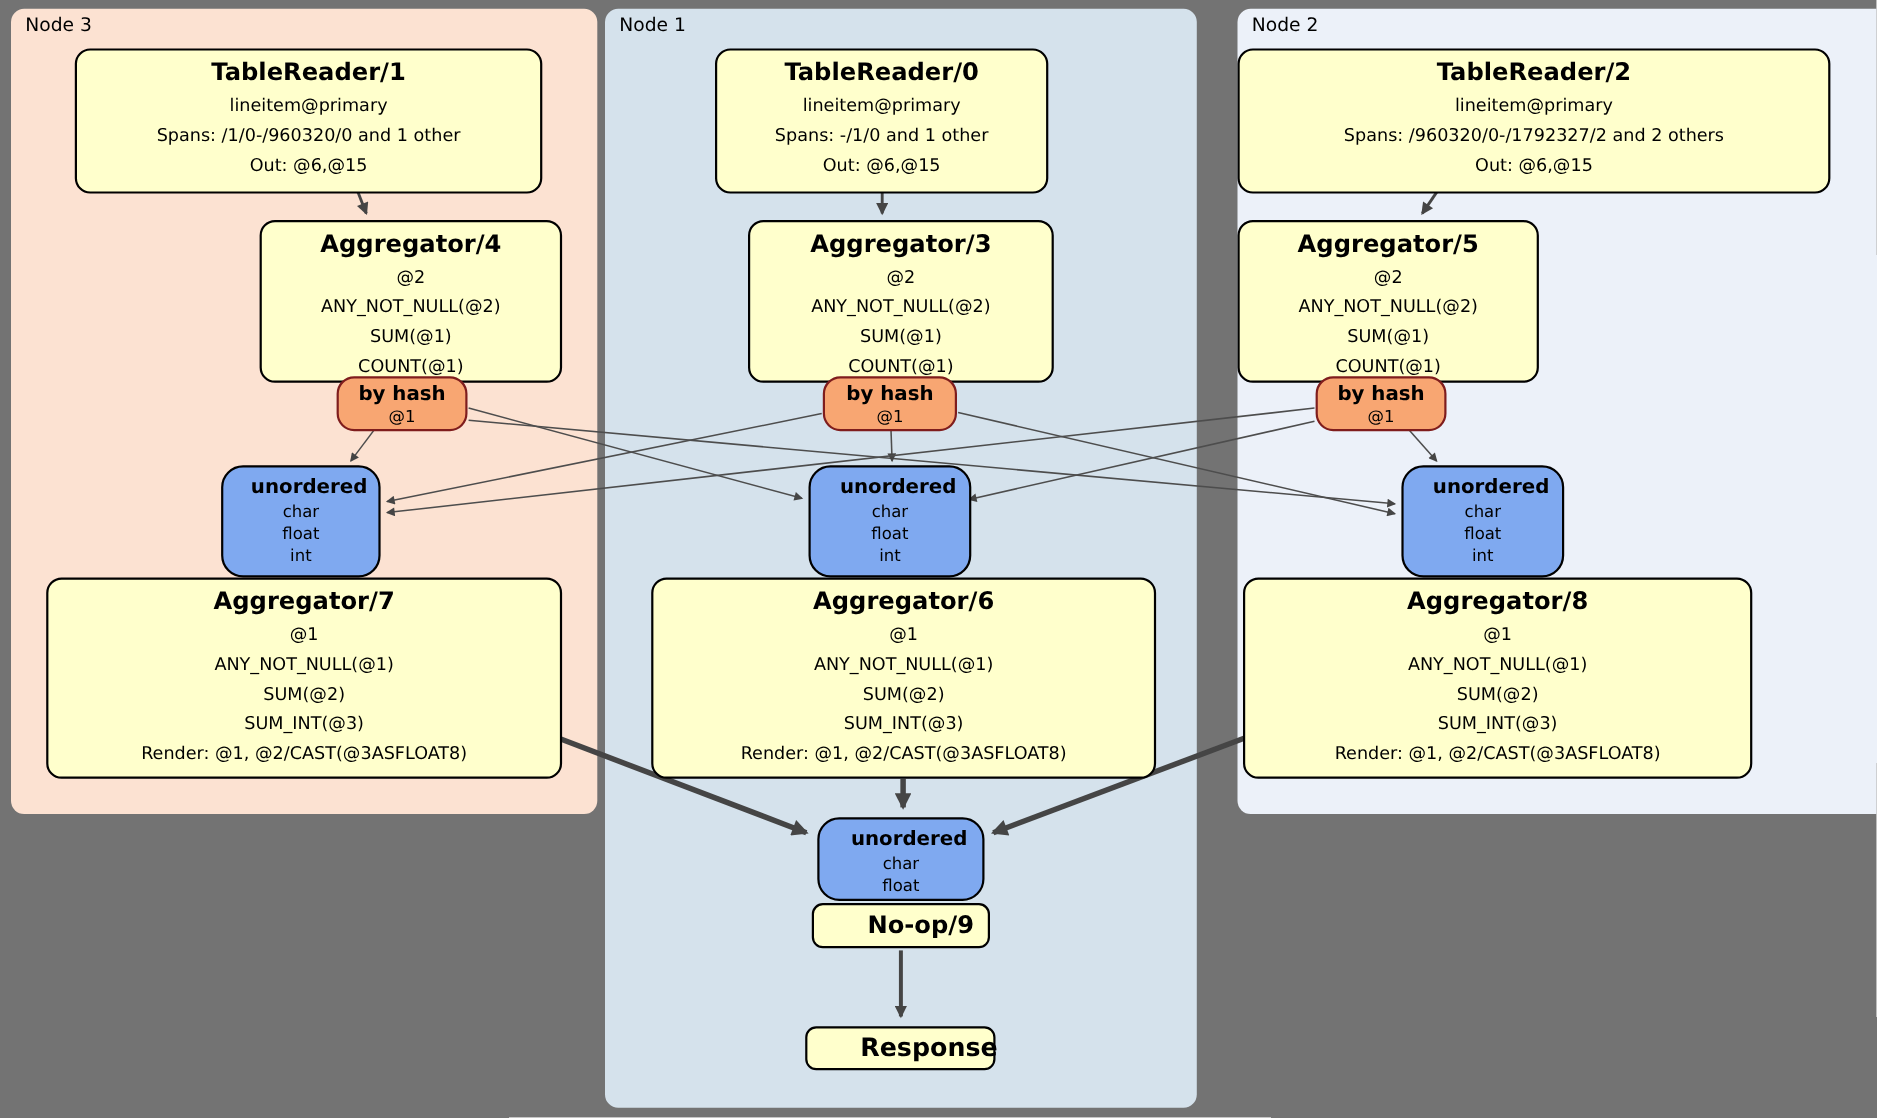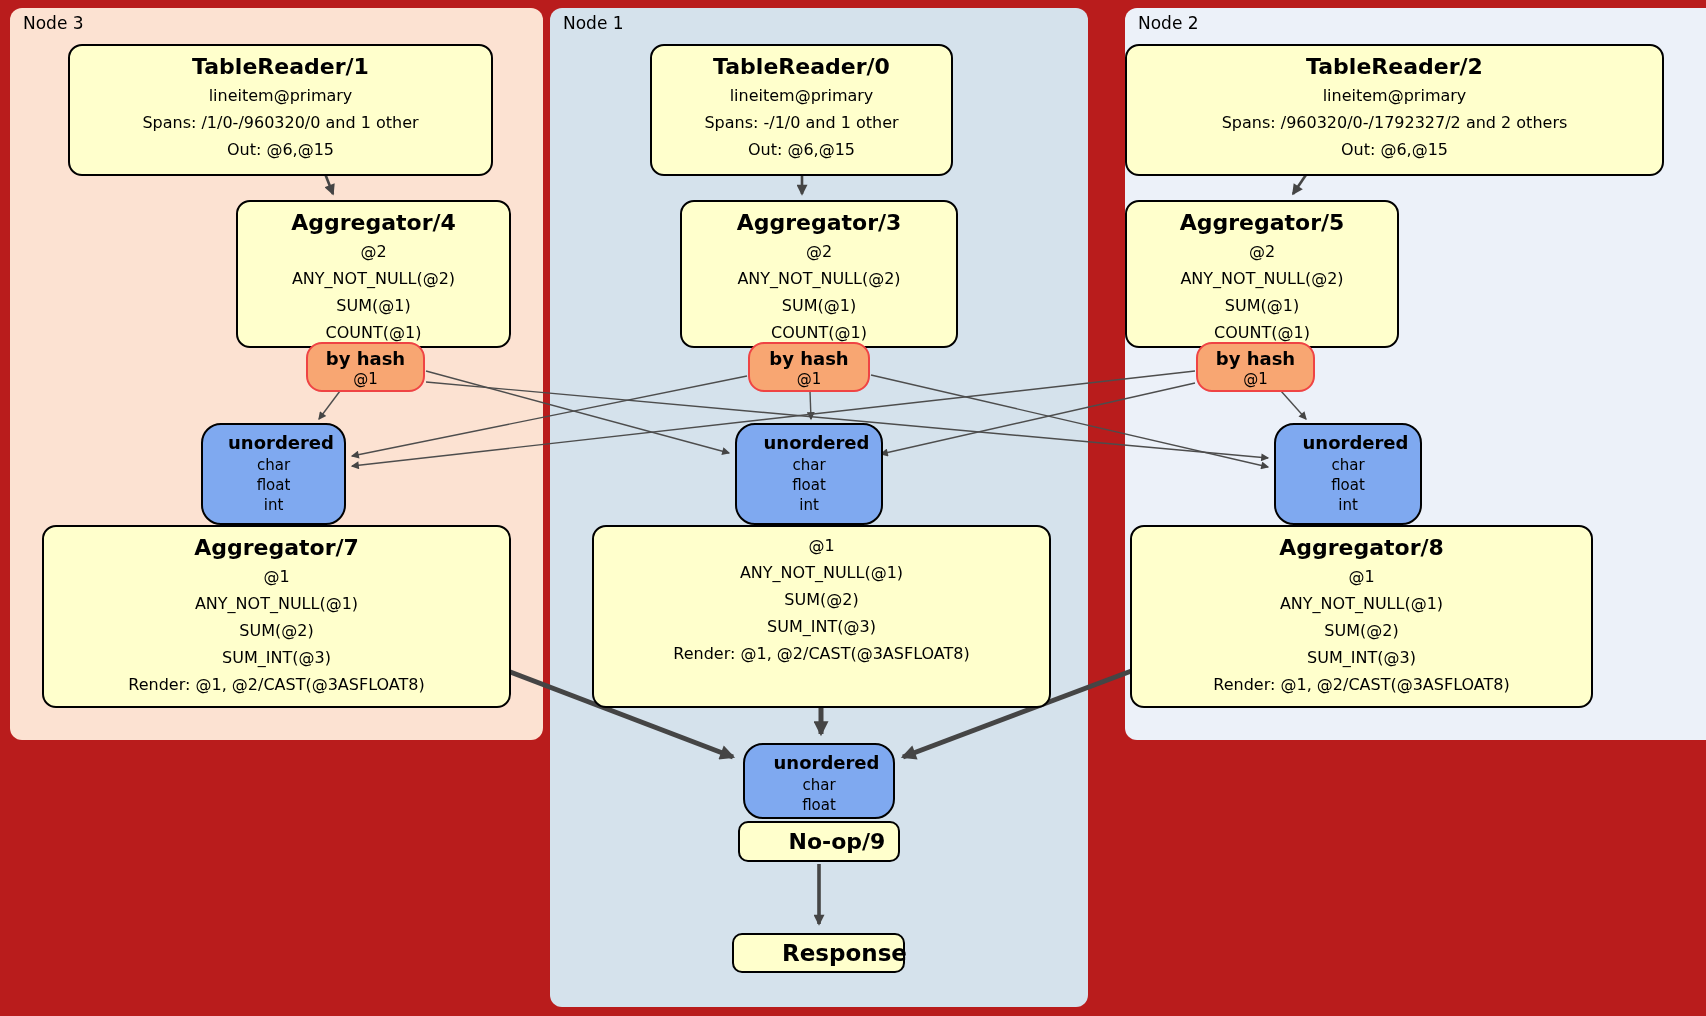--- a/index.html
+++ b/index.html
@@ -1,38 +1,38 @@
 <!DOCTYPE html>
 <html style="--node3-bg: #fce2d2; --node1-bg: #d5e2ec; --node2-bg: #ecf1f9; --proc-bg: #ffffcc; --router-bg: #f8a672; --sync-bg: #7fa9f0; --edge-thin: #4d4d4d; --edge-thick: #454545;"><head>
 <meta charset="utf-8">
 <style>
   html,body{margin:0;padding:0;background:#ffffff;}
   .canvas{
     position:relative;width:1706px;height:1016px;overflow:hidden;
-    font-family:"DejaVu Sans","Liberation Sans",sans-serif;color:#000;background:#b91c1c;
+    font-family:"DejaVu Sans","Liberation Sans",sans-serif;color:#000;background:#737373;
   }
   .region{position:absolute;border-radius:12px;}
   .region-node3{background:var(--node3-bg,#fce2d2);}
   .region-node1{background:var(--node1-bg,#d5e2ec);}
   .region-node2{background:var(--node2-bg,#ecf1f9);}
   .region-label{position:absolute;left:13px;top:5px;font-size:17px;color:#000;}
   svg.edges{position:absolute;left:0;top:0;pointer-events:none;}
   .e-thin{stroke:var(--edge-thin,#4d4d4d);stroke-width:1.4;fill:none;}
   .e-mid{stroke:var(--edge-thick,#4a4a4a);stroke-width:2.6;fill:none;}
   .e-mid2{stroke:var(--edge-thick,#4a4a4a);stroke-width:3.6;fill:none;}
   .e-thick{stroke:var(--edge-thick,#4a4a4a);stroke-width:5;fill:none;}
   .ah{fill:var(--edge-thick,#4a4a4a);}
   .pbox{
     position:absolute;background:var(--proc-bg,#ffffcc);border:2px solid #000;
     border-radius:14px;text-align:center;padding-top:5px;box-sizing:border-box;
   }
   .ptitle{font-size:22px;font-weight:bold;line-height:31px;}
   .pline{font-size:16px;line-height:27px;white-space:nowrap;}
   .router{
-    position:absolute;background:var(--router-bg,#f8a672);border:2px solid #ef4444;
+    position:absolute;background:var(--router-bg,#f8a672);border:2px solid #7f1d1d;
     border-radius:16px;text-align:center;padding-top:3px;box-sizing:border-box;
   }
   .rtitle{font-size:18px;font-weight:bold;line-height:23px;}
   .rline{font-size:15px;line-height:18px;}
   .sync{
     position:absolute;background:var(--sync-bg,#7fa9f0);border:2px solid #000;
     border-radius:20px;text-align:center;padding-top:6px;box-sizing:border-box;
   }
   .stitle{font-size:18px;font-weight:bold;line-height:24px;margin-left:15px;}
   .sline{font-size:15px;line-height:20px;}
@@ -141,20 +141,21 @@
     <div class="rtitle">by hash</div>
     <div class="rline">@1</div>
   </div>
   <div class="sync" style="left:735px;top:423px;width:148px;height:102px;">
     <div class="stitle">unordered</div>
     <div class="sline">char</div>
     <div class="sline">float</div>
     <div class="sline">int</div>
   </div>
   <div class="pbox" style="left:592px;top:525px;width:459px;height:183px;">
+    <div class="ptitle">Aggregator/6</div>
     <div class="pline">@1</div>
     <div class="pline">ANY_NOT_NULL(@1)</div>
     <div class="pline">SUM(@2)</div>
     <div class="pline">SUM_INT(@3)</div>
     <div class="pline">Render: @1, @2/CAST(@3ASFLOAT8)</div>
   </div>
 
   <div class="pbox" style="left:1125px;top:44px;width:539px;height:132px;">
     <div class="ptitle">TableReader/2</div>
     <div class="pline">lineitem@primary</div>

